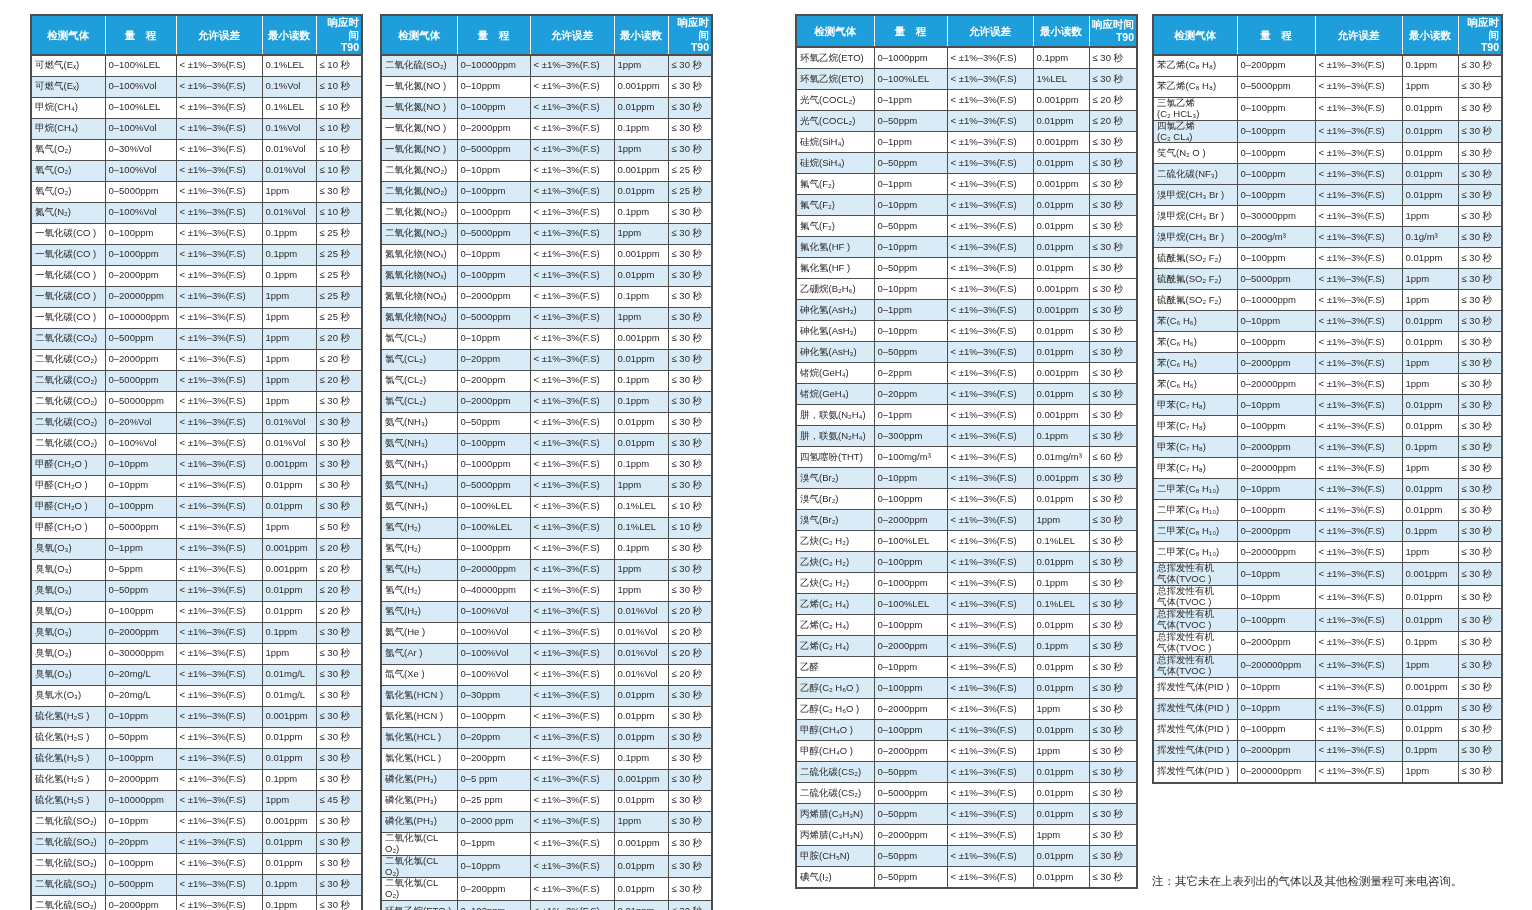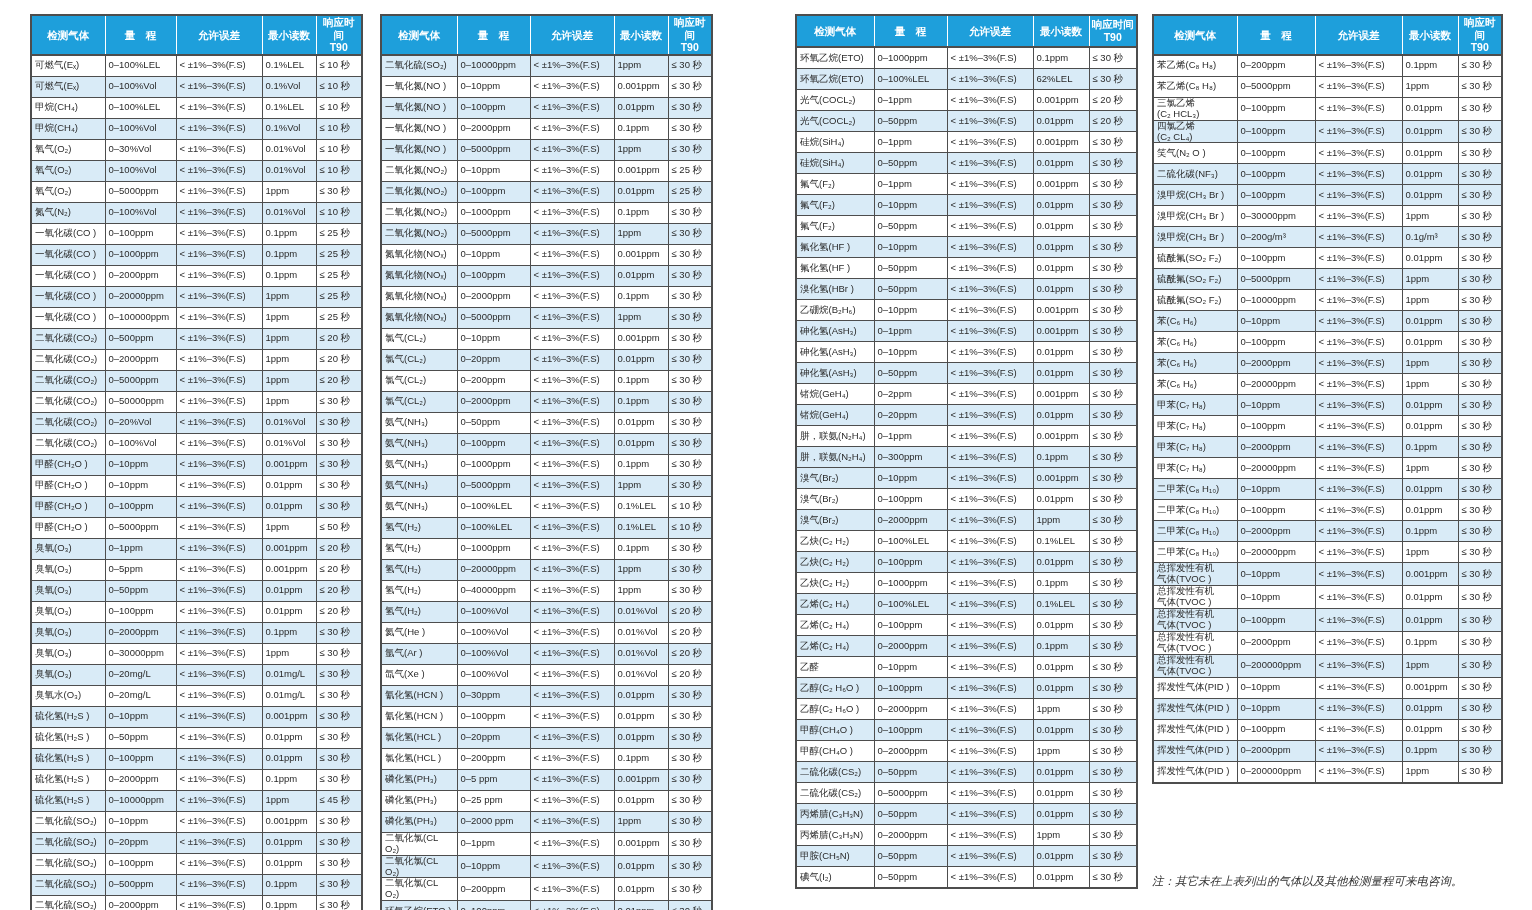--- a/index.html
+++ b/index.html
@@ -38,41 +38,40 @@
     white-space:pre-line;
     border:1px solid #fff;
     border-top:2px solid var(--bd);
     border-bottom:2px solid var(--bd);
     height:30px;
     padding:0 2px;
     text-align:center;
     vertical-align:middle;
   }
   .gas-table th:first-child{border-left:2px solid var(--bd);}
-  .gas-table th:last-child{border-right:2px solid var(--bd);}
+  .gas-table th:last-child{border-right:2px solid var(--bd);text-align:right;}
   .gas-table td{
     border:1px solid var(--bd);
     padding:0 3px;
     height:20px;
     line-height:1.15;
     vertical-align:middle;
     white-space:nowrap;
     overflow:hidden;
     text-align:left;
     color:#2a2a2a;
   }
   .gas-table td.gas{white-space:pre-line;}
   .gas-table tr.alt td{background:var(--stripe);}
   .note{
     position:absolute;
     left:1152px;
     top:874px;
     font-size:11.5px;
     color:#333;
-    font-style:italic;
   }
 </style>
 </head>
 <body>
 
 <table class="gas-table" id="t1">
   <colgroup>
       <col style="width:74px">
       <col style="width:71px">
       <col style="width:86px">
@@ -712,21 +711,21 @@
         <td class="gas">环氧乙烷(ETO)</td>
         <td>0–1000ppm</td>
         <td>&lt; ±1%–3%(F.S)</td>
         <td>0.1ppm</td>
         <td>≤ 30 秒</td>
       </tr>
       <tr class="alt">
         <td class="gas">环氧乙烷(ETO)</td>
         <td>0–100%LEL</td>
         <td>&lt; ±1%–3%(F.S)</td>
-        <td>62%LEL</td>
+        <td>1%LEL</td>
         <td>≤ 30 秒</td>
       </tr>
       <tr>
         <td class="gas">光气(COCL₂)</td>
         <td>0–1ppm</td>
         <td>&lt; ±1%–3%(F.S)</td>
         <td>0.001ppm</td>
         <td>≤ 20 秒</td>
       </tr>
       <tr class="alt">
@@ -778,27 +777,20 @@
         <td>0.01ppm</td>
         <td>≤ 30 秒</td>
       </tr>
       <tr>
         <td class="gas">氟化氢(HF )</td>
         <td>0–50ppm</td>
         <td>&lt; ±1%–3%(F.S)</td>
         <td>0.01ppm</td>
         <td>≤ 30 秒</td>
       </tr>
-      <tr class="alt">
-        <td class="gas">溴化氢(HBr )</td>
-        <td>0–50ppm</td>
-        <td>&lt; ±1%–3%(F.S)</td>
-        <td>0.01ppm</td>
-        <td>≤ 30 秒</td>
-      </tr>
       <tr>
         <td class="gas">乙硼烷(B₂H₆)</td>
         <td>0–10ppm</td>
         <td>&lt; ±1%–3%(F.S)</td>
         <td>0.001ppm</td>
         <td>≤ 30 秒</td>
       </tr>
       <tr class="alt">
         <td class="gas">砷化氢(AsH₃)</td>
         <td>0–1ppm</td>
@@ -840,20 +832,27 @@
         <td>&lt; ±1%–3%(F.S)</td>
         <td>0.001ppm</td>
         <td>≤ 30 秒</td>
       </tr>
       <tr class="alt">
         <td class="gas">肼，联氨(N₂H₄)</td>
         <td>0–300ppm</td>
         <td>&lt; ±1%–3%(F.S)</td>
         <td>0.1ppm</td>
         <td>≤ 30 秒</td>
+      </tr>
+      <tr>
+        <td class="gas">四氢噻吩(THT)</td>
+        <td>0–100mg/m³</td>
+        <td>&lt; ±1%–3%(F.S)</td>
+        <td>0.01mg/m³</td>
+        <td>≤ 60 秒</td>
       </tr>
       <tr class="alt">
         <td class="gas">溴气(Br₂)</td>
         <td>0–10ppm</td>
         <td>&lt; ±1%–3%(F.S)</td>
         <td>0.001ppm</td>
         <td>≤ 30 秒</td>
       </tr>
       <tr>
         <td class="gas">溴气(Br₂)</td>

